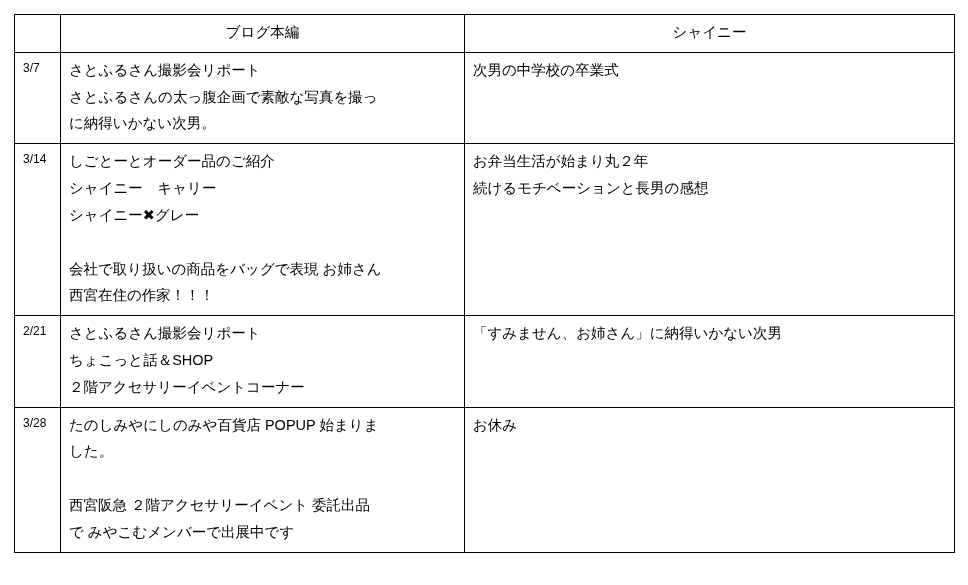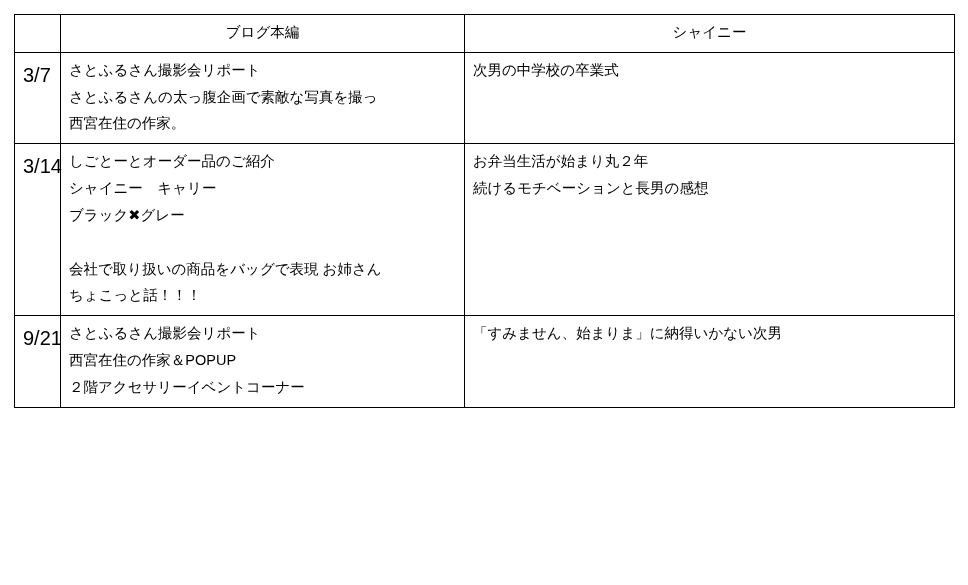--- a/index.html
+++ b/index.html
@@ -43,21 +43,21 @@
     padding-top: 5px;
     padding-bottom: 5px;
     font-size: 14.5px;
   }
   thead th.blank { border-right: 1px solid #000; }
 
   td.date {
     text-align: left;
     padding-left: 6px;
     padding-right: 2px;
-    font-size: 20px;
+    font-size: 12px;
     white-space: nowrap;
   }
   td.cell {
     font-size: 14.5px;
   }
   .line {
     white-space: pre-wrap;
     min-height: 1.85em;
   }
   .line.blank-line {
@@ -80,47 +80,60 @@
         <th>ブログ本編</th>
         <th>シャイニー</th>
       </tr>
     </thead>
     <tbody>
       <tr>
         <td class="date">3/7</td>
         <td class="cell">
           <div class="line">さとふるさん撮影会リポート</div>
           <div class="line">さとふるさんの太っ腹企画で素敵な写真を撮っ</div>
-          <div class="line">西宮在住の作家。</div>
+          <div class="line">に納得いかない次男。</div>
         </td>
         <td class="cell">
           <div class="line">次男の中学校の卒業式</div>
         </td>
       </tr>
       <tr>
         <td class="date">3/14</td>
         <td class="cell">
           <div class="line">しごとーとオーダー品のご紹介</div>
           <div class="line">シャイニー　キャリー</div>
-          <div class="line">ブラック✖グレー</div>
+          <div class="line">シャイニー✖グレー</div>
           <div class="line blank-line"></div>
           <div class="line">会社で取り扱いの商品をバッグで表現 お姉さん</div>
-          <div class="line">ちょこっと話！！！</div>
+          <div class="line">西宮在住の作家！！！</div>
         </td>
         <td class="cell">
           <div class="line">お弁当生活が始まり丸２年</div>
           <div class="line">続けるモチベーションと長男の感想</div>
         </td>
       </tr>
       <tr>
-        <td class="date">9/21</td>
+        <td class="date">2/21</td>
         <td class="cell">
           <div class="line">さとふるさん撮影会リポート</div>
-          <div class="line">西宮在住の作家＆POPUP</div>
+          <div class="line">ちょこっと話＆SHOP</div>
           <div class="line">２階アクセサリーイベントコーナー</div>
         </td>
         <td class="cell">
-          <div class="line">「すみません、始まりま」に納得いかない次男</div>
+          <div class="line">「すみません、お姉さん」に納得いかない次男</div>
+        </td>
+      </tr>
+      <tr>
+        <td class="date">3/28</td>
+        <td class="cell">
+          <div class="line">たのしみやにしのみや百貨店 POPUP 始まりま</div>
+          <div class="line">した。</div>
+          <div class="line blank-line"></div>
+          <div class="line">西宮阪急 ２階アクセサリーイベント 委託出品</div>
+          <div class="line">で みやこむメンバーで出展中です</div>
+        </td>
+        <td class="cell">
+          <div class="line">お休み</div>
         </td>
       </tr>
     </tbody>
   </table>
 </div>
 
 </body></html>

